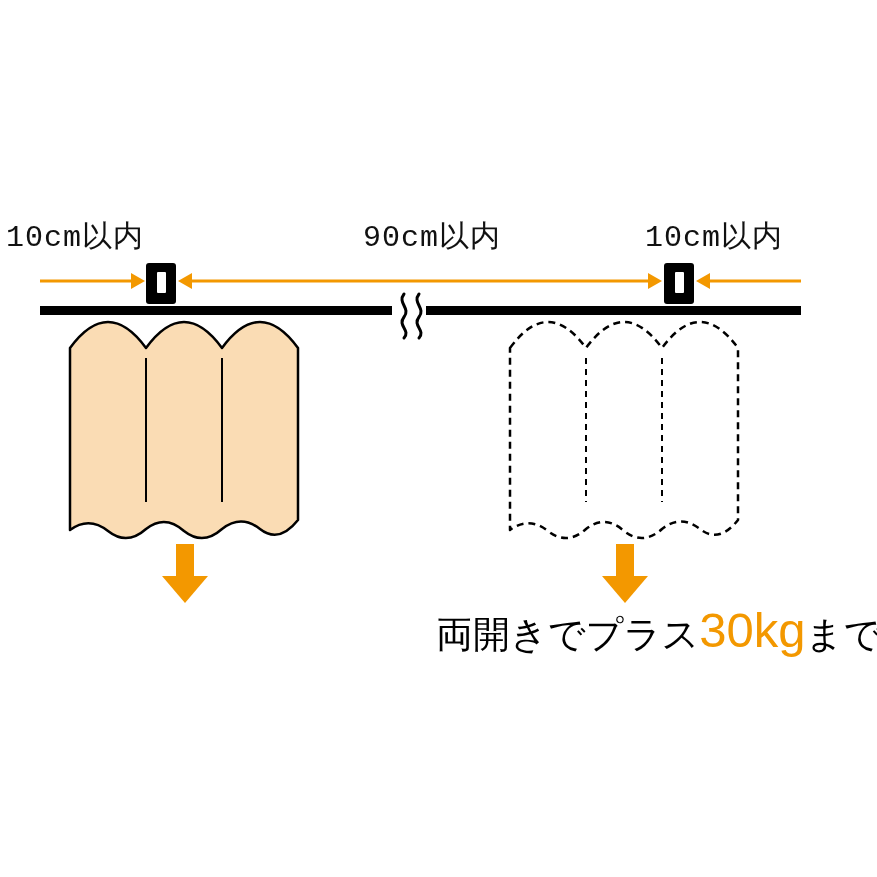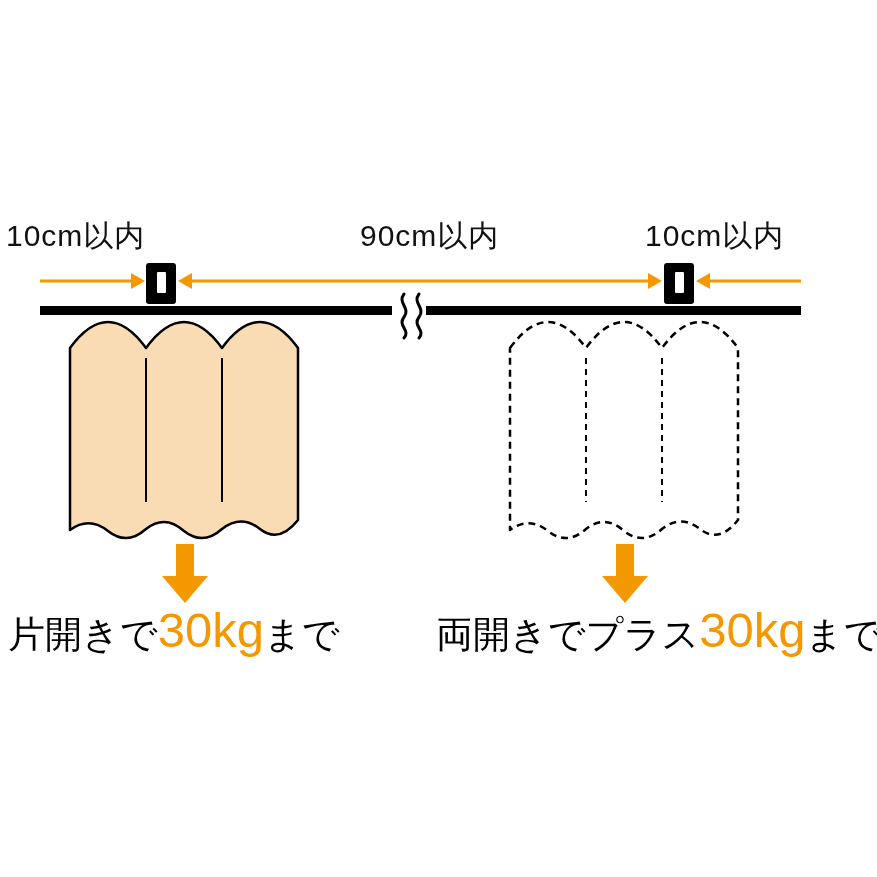--- a/index.html
+++ b/index.html
@@ -3,21 +3,21 @@
 <meta charset="utf-8">
 <style>
   html,body{margin:0;padding:0;background:#ffffff;}
   .canvas{
     position:relative;width:877px;height:877px;background:#ffffff;
     font-family:"Liberation Sans","DejaVu Sans",sans-serif;overflow:hidden;
   }
   .diagram-svg{position:absolute;left:0;top:0;}
   .dim-label{
     position:absolute;top:216px;font-size:30px;color:#111;
-    white-space:nowrap;letter-spacing:1px;
+    text-align:center;white-space:nowrap;letter-spacing:1px;font-family:Liberation Mono, monospace;
   }
   .dim-label-left{left:6px;width:124px;}
   .dim-label-center{left:360px;width:144px;}
   .dim-label-right{left:645px;width:124px;}
   .caption{position:absolute;top:602px;white-space:nowrap;color:#000;}
   .caption-left{left:8px;}
   .caption-right{left:436px;}
   .cap-text{font-size:37px;}
   .cap-weight{font-size:49px;}
 </style>
@@ -99,20 +99,17 @@
     <g>
       <rect x="616" y="544" width="18" height="33" fill="#F39800"></rect>
       <polygon points="602,576 648,576 625,603" fill="#F39800"></polygon>
     </g>
   </svg>
 
   <div class="dim-label dim-label-left">10cm以内</div>
   <div class="dim-label dim-label-center">90cm以内</div>
   <div class="dim-label dim-label-right">10cm以内</div>
 
-  <div class="caption caption-left">
-    <span class="cap-text">片開きで</span><span class="cap-weight" style="color: rgb(243, 152, 0);">30kg</span><span class="cap-text">まで</span>
-  </div>
   <div class="caption caption-right">
     <span class="cap-text">両開きでプラス</span><span class="cap-weight" style="color: rgb(243, 152, 0);">30kg</span><span class="cap-text">まで</span>
   </div>
 
 </div>
 
 </body></html>

